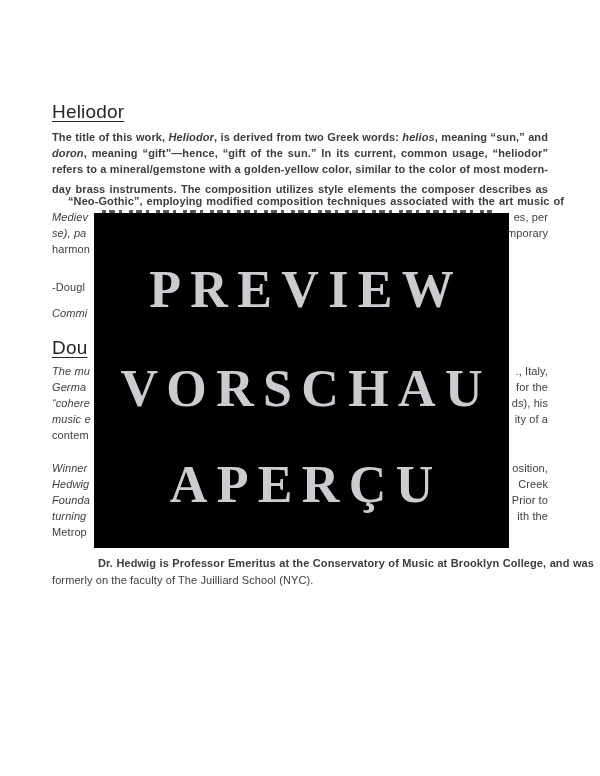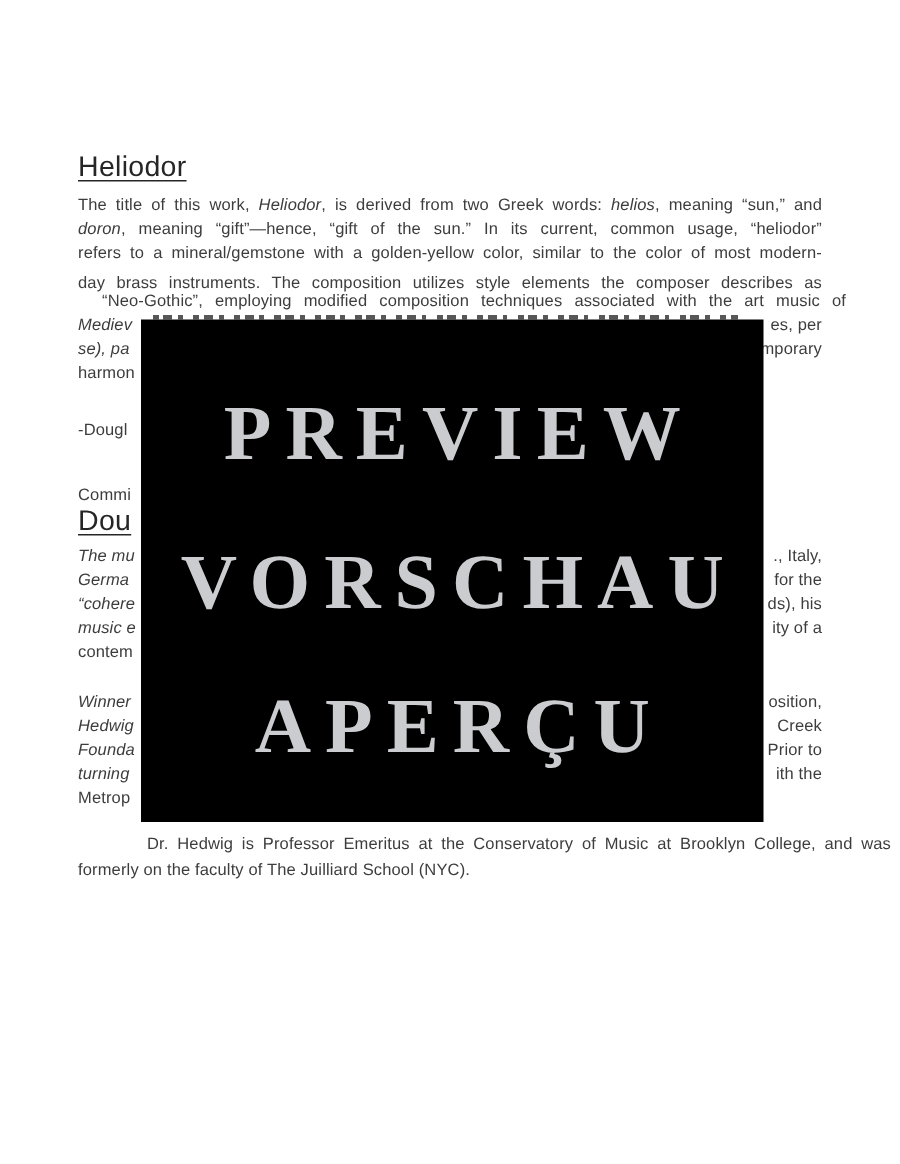--- a/index.html
+++ b/index.html
@@ -12,32 +12,32 @@
     position:absolute;left:52px;margin:0;font-size:19px;line-height:22px;
     font-weight:400;color:var(--heading,#262626);letter-spacing:.2px;
     text-decoration:underline;text-decoration-thickness:1.2px;text-underline-offset:3px;
     z-index:1;white-space:nowrap;
   }
   #h1{top:101px;}
   #h2{top:337px;}
   .para{position:absolute;left:52px;width:496px;z-index:1;}
   #p1{top:130px;} #p2{top:364px;} #p3{top:461px;} #p4{top:556px;}
   .tl{position:absolute;left:0;width:100%;height:16px;font-size:11px;line-height:15px;letter-spacing:.1px;}
-  .tl.full{text-align:justify;text-align-last:justify;}
+  .tl.full{text-align:justify;text-align-last:justify;font-weight:bold;}
   .tl.split{white-space:nowrap;}
   .tl.last{white-space:nowrap;}
   .fl{position:absolute;left:0;top:0;font-style:italic;}
   .fr{position:absolute;right:0;top:0;}
   .it{font-style:italic;}
   .standalone{
     position:absolute;left:52px;font-size:11px;line-height:15px;letter-spacing:.1px;
     z-index:1;white-space:nowrap;text-align:right;
   }
   #sig{top:280px;}
-  #comm{top:323px;}
+  #comm{top:306px;font-style:italic;}
   .sliver{
     position:absolute;left:102px;top:210px;width:390px;height:3px;z-index:2;opacity:.85;
     background:repeating-linear-gradient(90deg,
       #3a3a3a 0 4px,transparent 4px 7px,
       #3a3a3a 7px 13px,transparent 13px 17px,
       #3a3a3a 17px 20px,transparent 20px 27px);
   }
   .preview-box{
     position:absolute;left:94px;top:213px;width:415px;height:335px;
     background:var(--box,#000);z-index:5;

